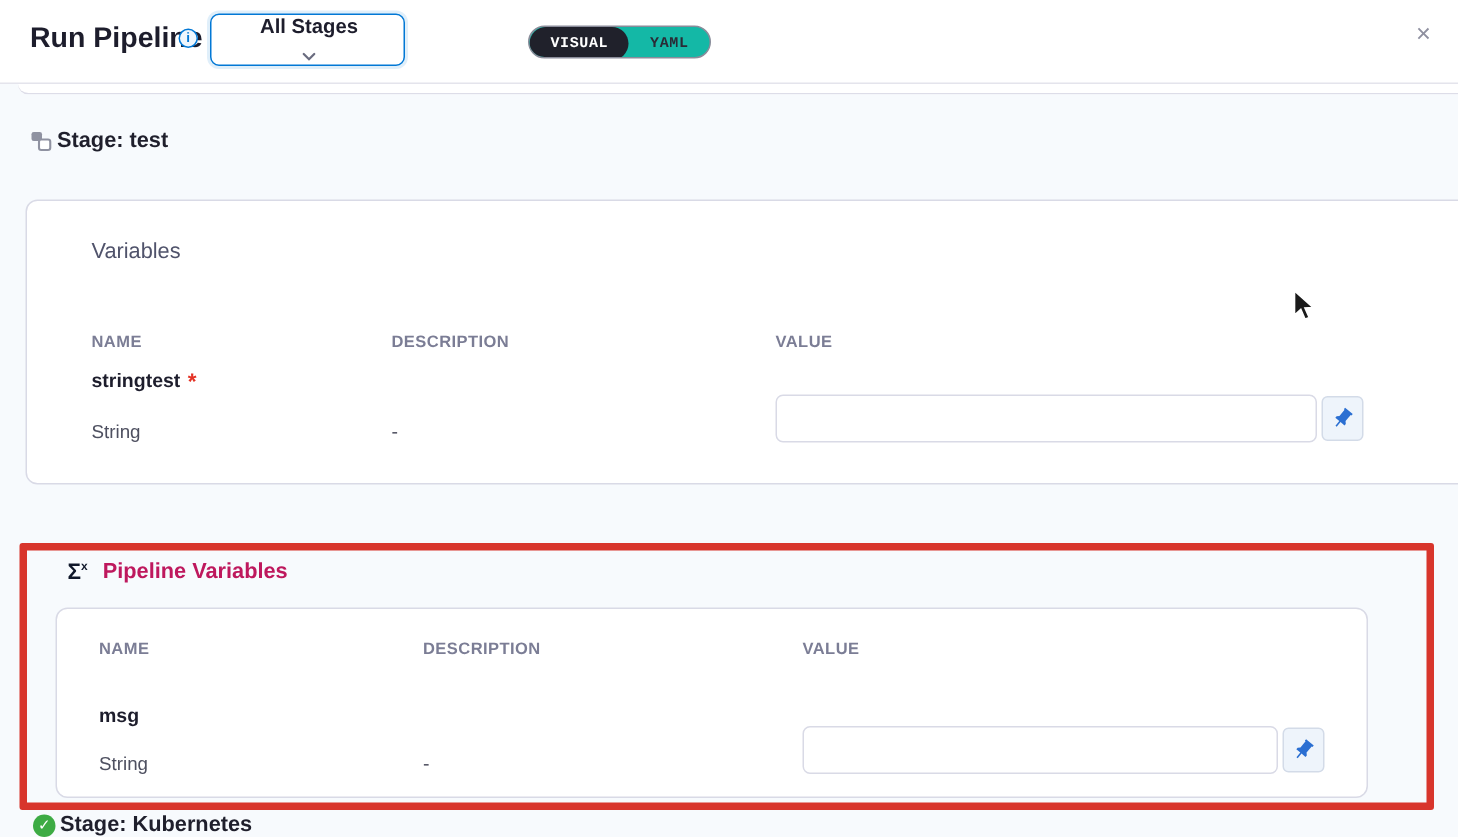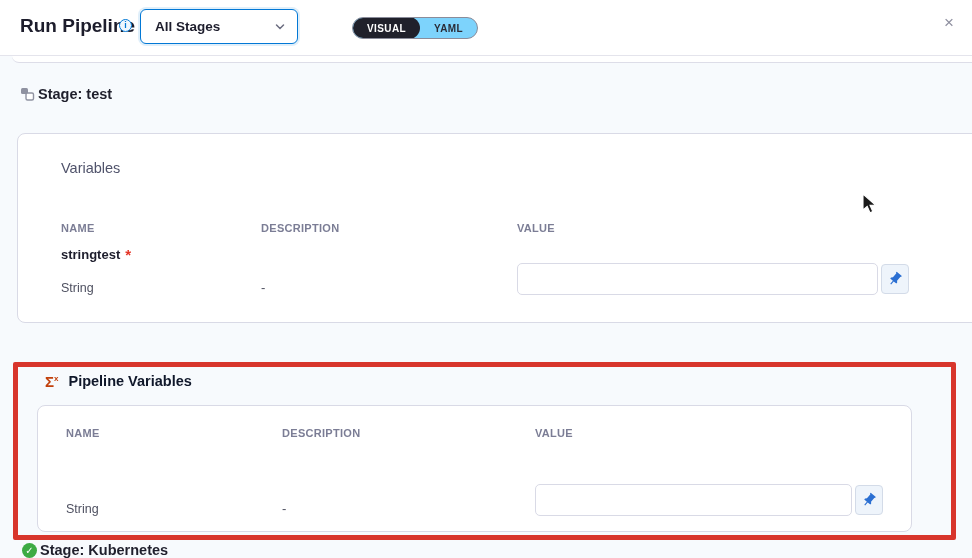--- a/index.html
+++ b/index.html
@@ -7,27 +7,27 @@
     font-family:"Liberation Sans","DejaVu Sans",sans-serif; }
   #app { position:relative; width:972px; height:558px; background:#fff; }
 
   
   .header { position:absolute; top:0; left:0; right:0; height:56px; background:#fff;
     border-bottom:1px solid #e4e4ec; z-index:10; }
   .title { position:absolute; left:20px; top:15px; font-size:19px; font-weight:700; color:#1d1d2c; }
   .info-icon { position:absolute; left:119px; top:19px; width:13px; height:13px; border:1.3px solid #0278d5;
     border-radius:50%; color:#0278d5; font-size:9px; font-weight:700; text-align:center; line-height:11px;
     background:#eef6fd; }
-  .stage-select { position:absolute; left:140px; top:9px; width:158px; height:35px; background:#fff;
+  .stage-select { position:absolute; left:140px; top:9px; width:130px; height:35px; background:#fff;
     border:1px solid #0278d5; border-radius:6px; box-shadow:0 0 0 2px rgba(2,120,213,.12);
-    display:flex; align-items:center; justify-content:space-between; padding:0 12px 0 14px; cursor:pointer; }
+    display:flex; align-items:center; justify-content:space-between; padding:0 12px 0 14px; cursor:pointer;flex-direction:column; }
   .stage-select .val { font-size:13.5px; font-weight:700; color:#1d1d2c; }
   .chev { width:10px; height:10px; }
-  .toggle { position:absolute; left:352px; top:17px; height:22px; display:flex; align-items:center;
-    border:1px solid #8a8c9a; border-radius:12px; background:#7dd3fc; overflow:hidden; }
+  .toggle { position:absolute; left:352px; top:17px; height:22px; display:flex; align-items:flex-start;
+    border:1px solid #8a8c9a; border-radius:12px; background:#14b8a6; overflow:hidden;font-family:Liberation Mono, monospace; }
   .seg { font-size:10px; font-weight:700; letter-spacing:.4px; padding:0 14px; height:22px;
     display:flex; align-items:center; cursor:pointer; color:#2a2b36; }
   .seg.active { background:#20212b; color:#fff; border-radius:12px; }
   .close-btn { position:absolute; right:12px; top:12px; width:22px; height:22px; font-size:17px;
     color:#8f90a0; text-align:center; line-height:21px; cursor:pointer; }
 
   
   .content { position:absolute; top:56px; left:0; right:0; bottom:0; background:#f7fafd; }
   .card-remnant { position:absolute; top:0; left:12px; right:0; height:7px; background:#fff;
     border-bottom:1px solid #dddde8; border-radius:0 0 0 7px; }
@@ -57,23 +57,23 @@
   .vdesc { font-size:13px; color:#4e5060; }
   .vval { display:flex; align-items:center; max-width:392px; }
   .vinput { flex:1; height:32px; border:1px solid #d9dae6; border-radius:5px; background:#fff;
     outline:none; font-size:13px; color:#1d1d2c; padding:0 10px; min-width:0; }
   .pin-btn { width:28px; height:30px; margin-left:3px; background:#eef4fb; border:1px solid #d3dbe8;
     border-radius:4px; display:flex; align-items:center; justify-content:center; cursor:pointer; flex:0 0 auto; }
   .pin-btn svg { transform:rotate(40deg); }
 
   
   .pv-header { position:absolute; top:317px; left:45px; display:flex; align-items:center; gap:10px; }
-  .sigma { color:#c2410c; font-size:15px; font-weight:700; line-height:1; }
+  .sigma { color:#0f172a; font-size:15px; font-weight:700; line-height:1; }
   .sigma sup { font-size:8px; font-weight:700; }
-  .pv-title { font-size:14.5px; font-weight:700; color:#0f172a; }
+  .pv-title { font-size:14.5px; font-weight:700; color:#be185d; }
   .pv-card { top:349px; left:37px; width:875px; height:127px; }
   .highlight-box { position:absolute; top:306px; left:13px; width:943px; height:178px;
     border:5px solid #d8352c; border-radius:2px; pointer-events:none; z-index:20; }
 
   .check-icon { width:15px; height:15px; border-radius:50%; background:#3dab44; color:#fff;
     font-size:10px; font-weight:700; text-align:center; line-height:15px; }
 
   .cursor { position:absolute; left:862px; top:193px; z-index:50; pointer-events:none; }
 </style>
 </head>
@@ -138,20 +138,21 @@
     </div>
 
     <div class="card pv-card">
       <div class="cols">
         <div class="col-h c1">NAME</div>
         <div class="col-h c2">DESCRIPTION</div>
         <div class="col-h c3">VALUE</div>
       </div>
       <div class="vrow">
         <div class="c1">
+          <div class="vname">msg</div>
           <div class="vtype">String</div>
         </div>
         <div class="c2 vdesc">-</div>
         <div class="c3 vval">
           <input class="vinput" type="text" value="" style="">
           <div class="pin-btn">
             <svg width="16" height="16" viewBox="0 0 24 24">
               <path d="M16 12V4h1V2H7v2h1v8l-2 2v2h5.2v6h1.6v-6H18v-2l-2-2z" fill="#2b6fd2"></path>
             </svg>
           </div>

